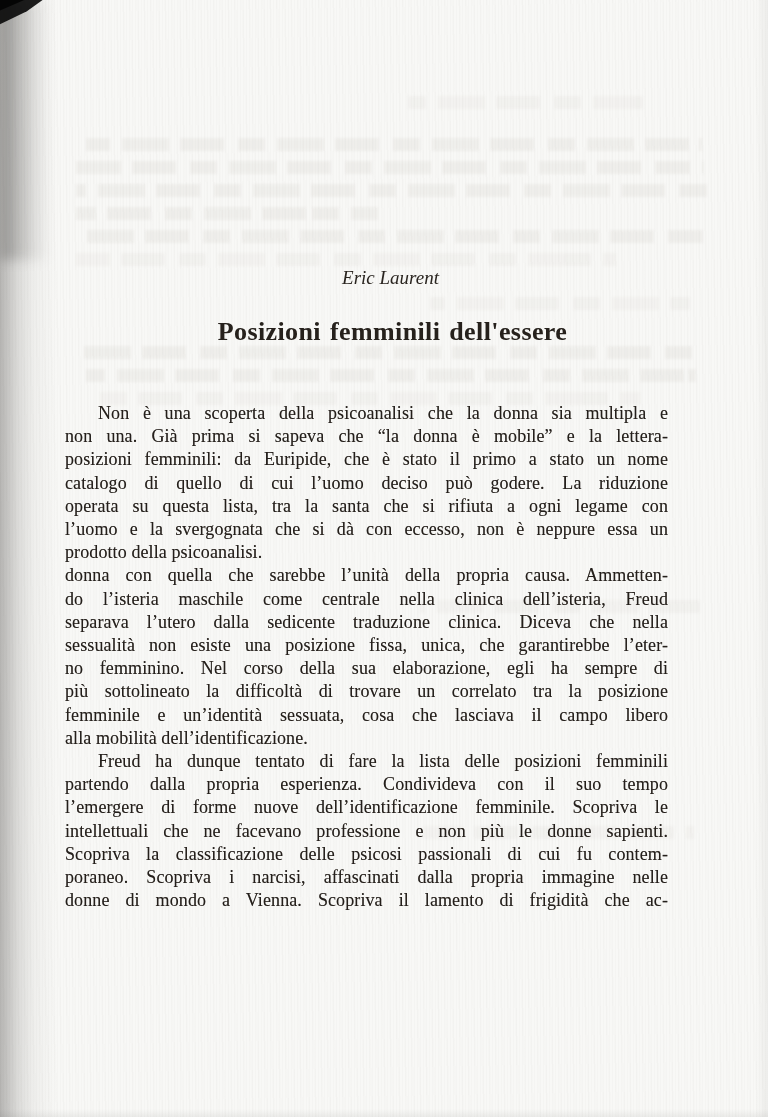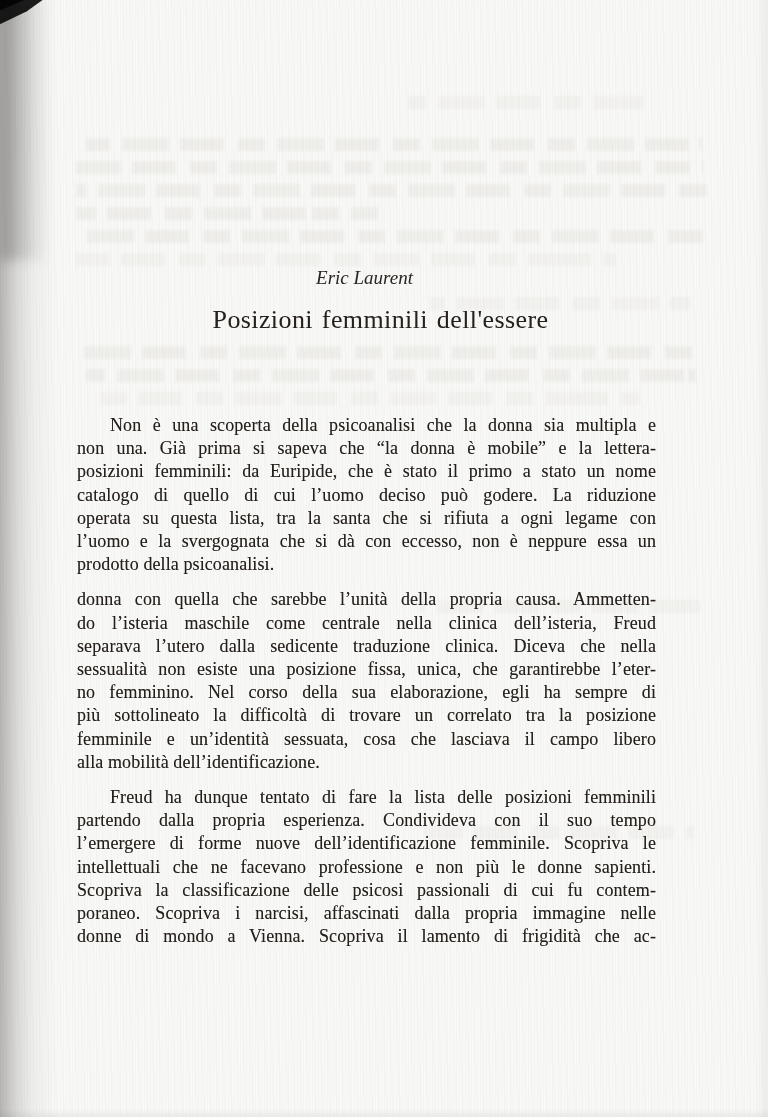--- a/index.html
+++ b/index.html
@@ -62,45 +62,45 @@
       rgba(125,112,96,0.13) 0 27px, rgba(0,0,0,0) 27px 39px,
       rgba(125,112,96,0.12) 39px 86px, rgba(0,0,0,0) 86px 97px,
       rgba(125,112,96,0.13) 97px 141px, rgba(0,0,0,0) 141px 155px);
     filter:blur(1.7px);
     opacity:.55;
     pointer-events:none;
   }
   .gline.faint{opacity:.38;}
   
   .author{
-    position:absolute;top:266px;left:49px;width:603px;
+    position:absolute;top:266px;left:75px;width:603px;
     text-align:center;
     font-style:italic;
     font-size:19px;line-height:24px;
     transform:translateX(14px);
     color:#2a2520;
   }
   .title{
-    position:absolute;top:302px;left:65px;width:603px;margin:0;
+    position:absolute;top:302px;left:65px;width:603px;margin:12px;
     text-align:center;
-    font-weight:400;
+    font-weight:700;
     font-size:26px;line-height:36px;
     letter-spacing:.4px;
     word-spacing:2px;
     transform:translateX(14px);
     color:#26211c;
   }
   
   .body-text{
     position:absolute;top:402px;left:65px;width:603px;
     font-size:18px;
     letter-spacing:.1px;
     text-shadow:0 0 .5px rgba(45,38,32,.45);
   }
-  .paragraph{margin:12px;}
+  .paragraph{margin:0;}
   .line{
     line-height:23.2px;
     text-align:justify;
     text-align-last:justify;
     white-space:normal;
   }
   .line.first{text-indent:33px;}
   .line.flush{text-align-last:left;}
 </style>
 </head>

